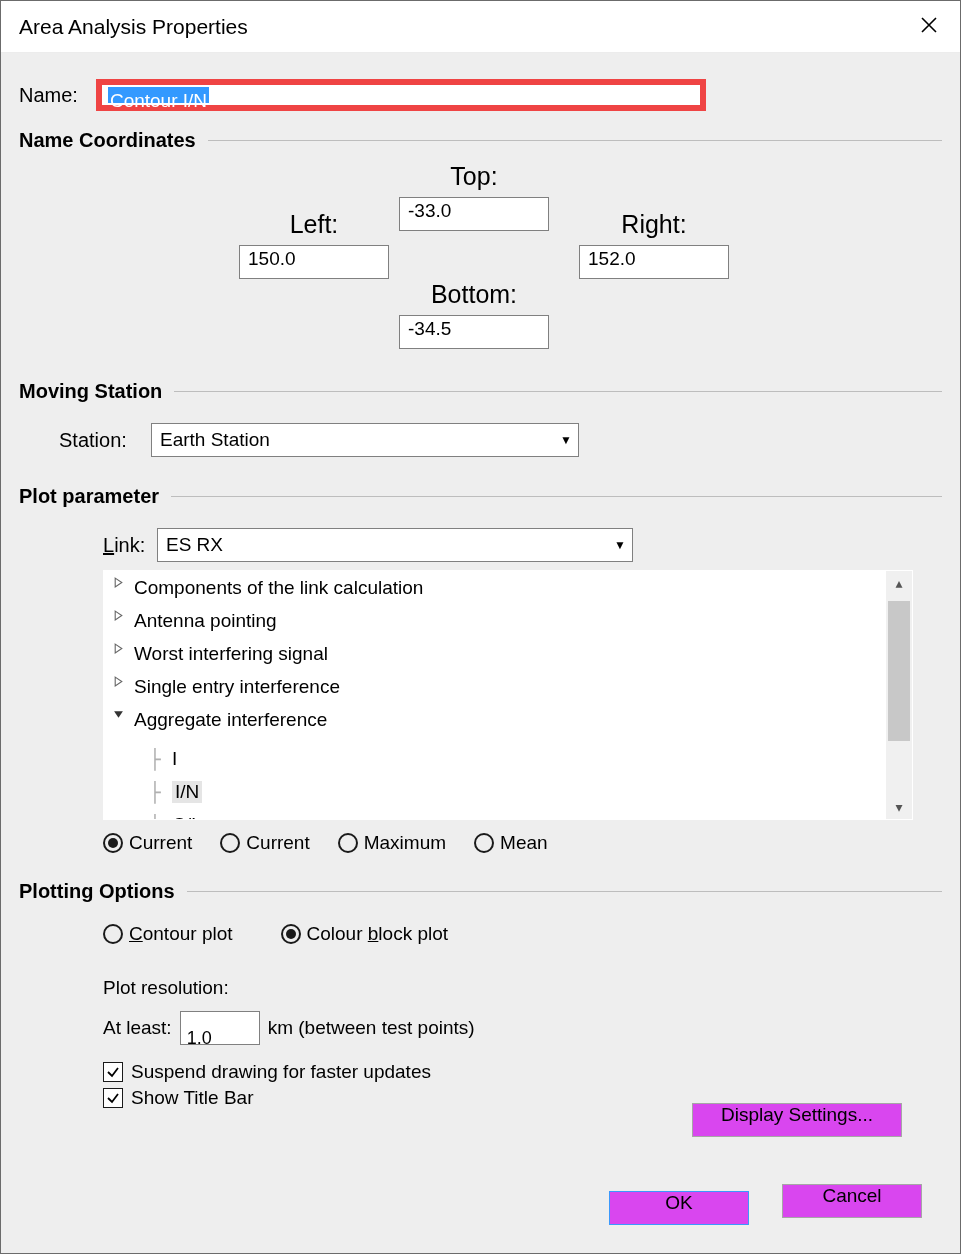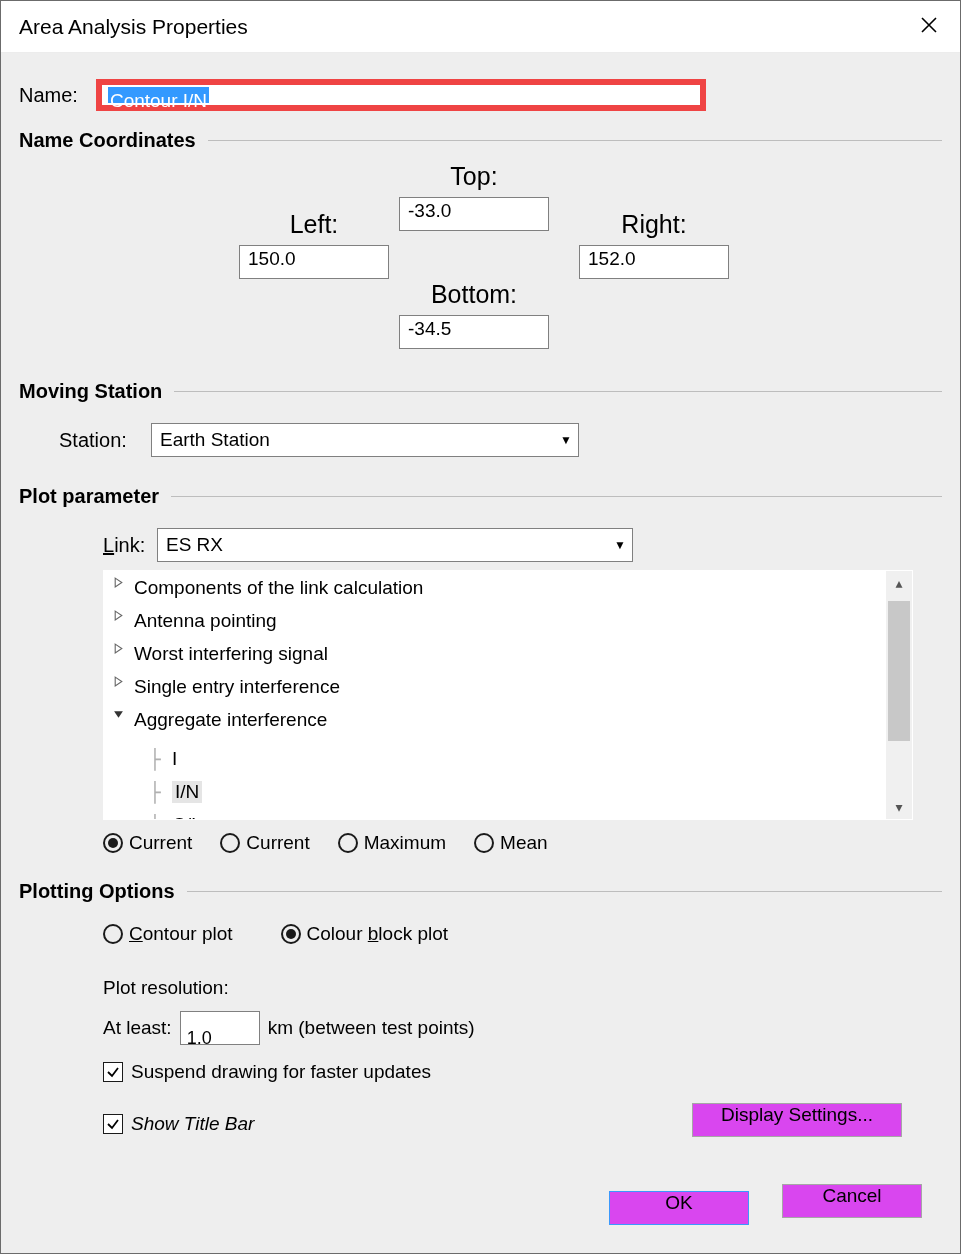--- a/index.html
+++ b/index.html
@@ -470,21 +470,21 @@
 
       <div class="check-row">
         <span class="checkbox">
           <svg viewBox="0 0 14 14">
               <path d="M2 7 L6 11 L12 3" fill="none" stroke="#000" stroke-width="1.8"></path>
             </svg>
         </span>
         <span>Suspend drawing for faster updates</span>
       </div>
 
-      <div class="check-row" style="margin-top:30px;font-style:italic;">
+      <div class="check-row" style="margin-top:4px;">
         <span class="checkbox">
           <svg viewBox="0 0 14 14">
               <path d="M2 7 L6 11 L12 3" fill="none" stroke="#000" stroke-width="1.8"></path>
             </svg>
         </span>
         <span>Show Title Bar</span>
       </div>
 
     </div>
 

